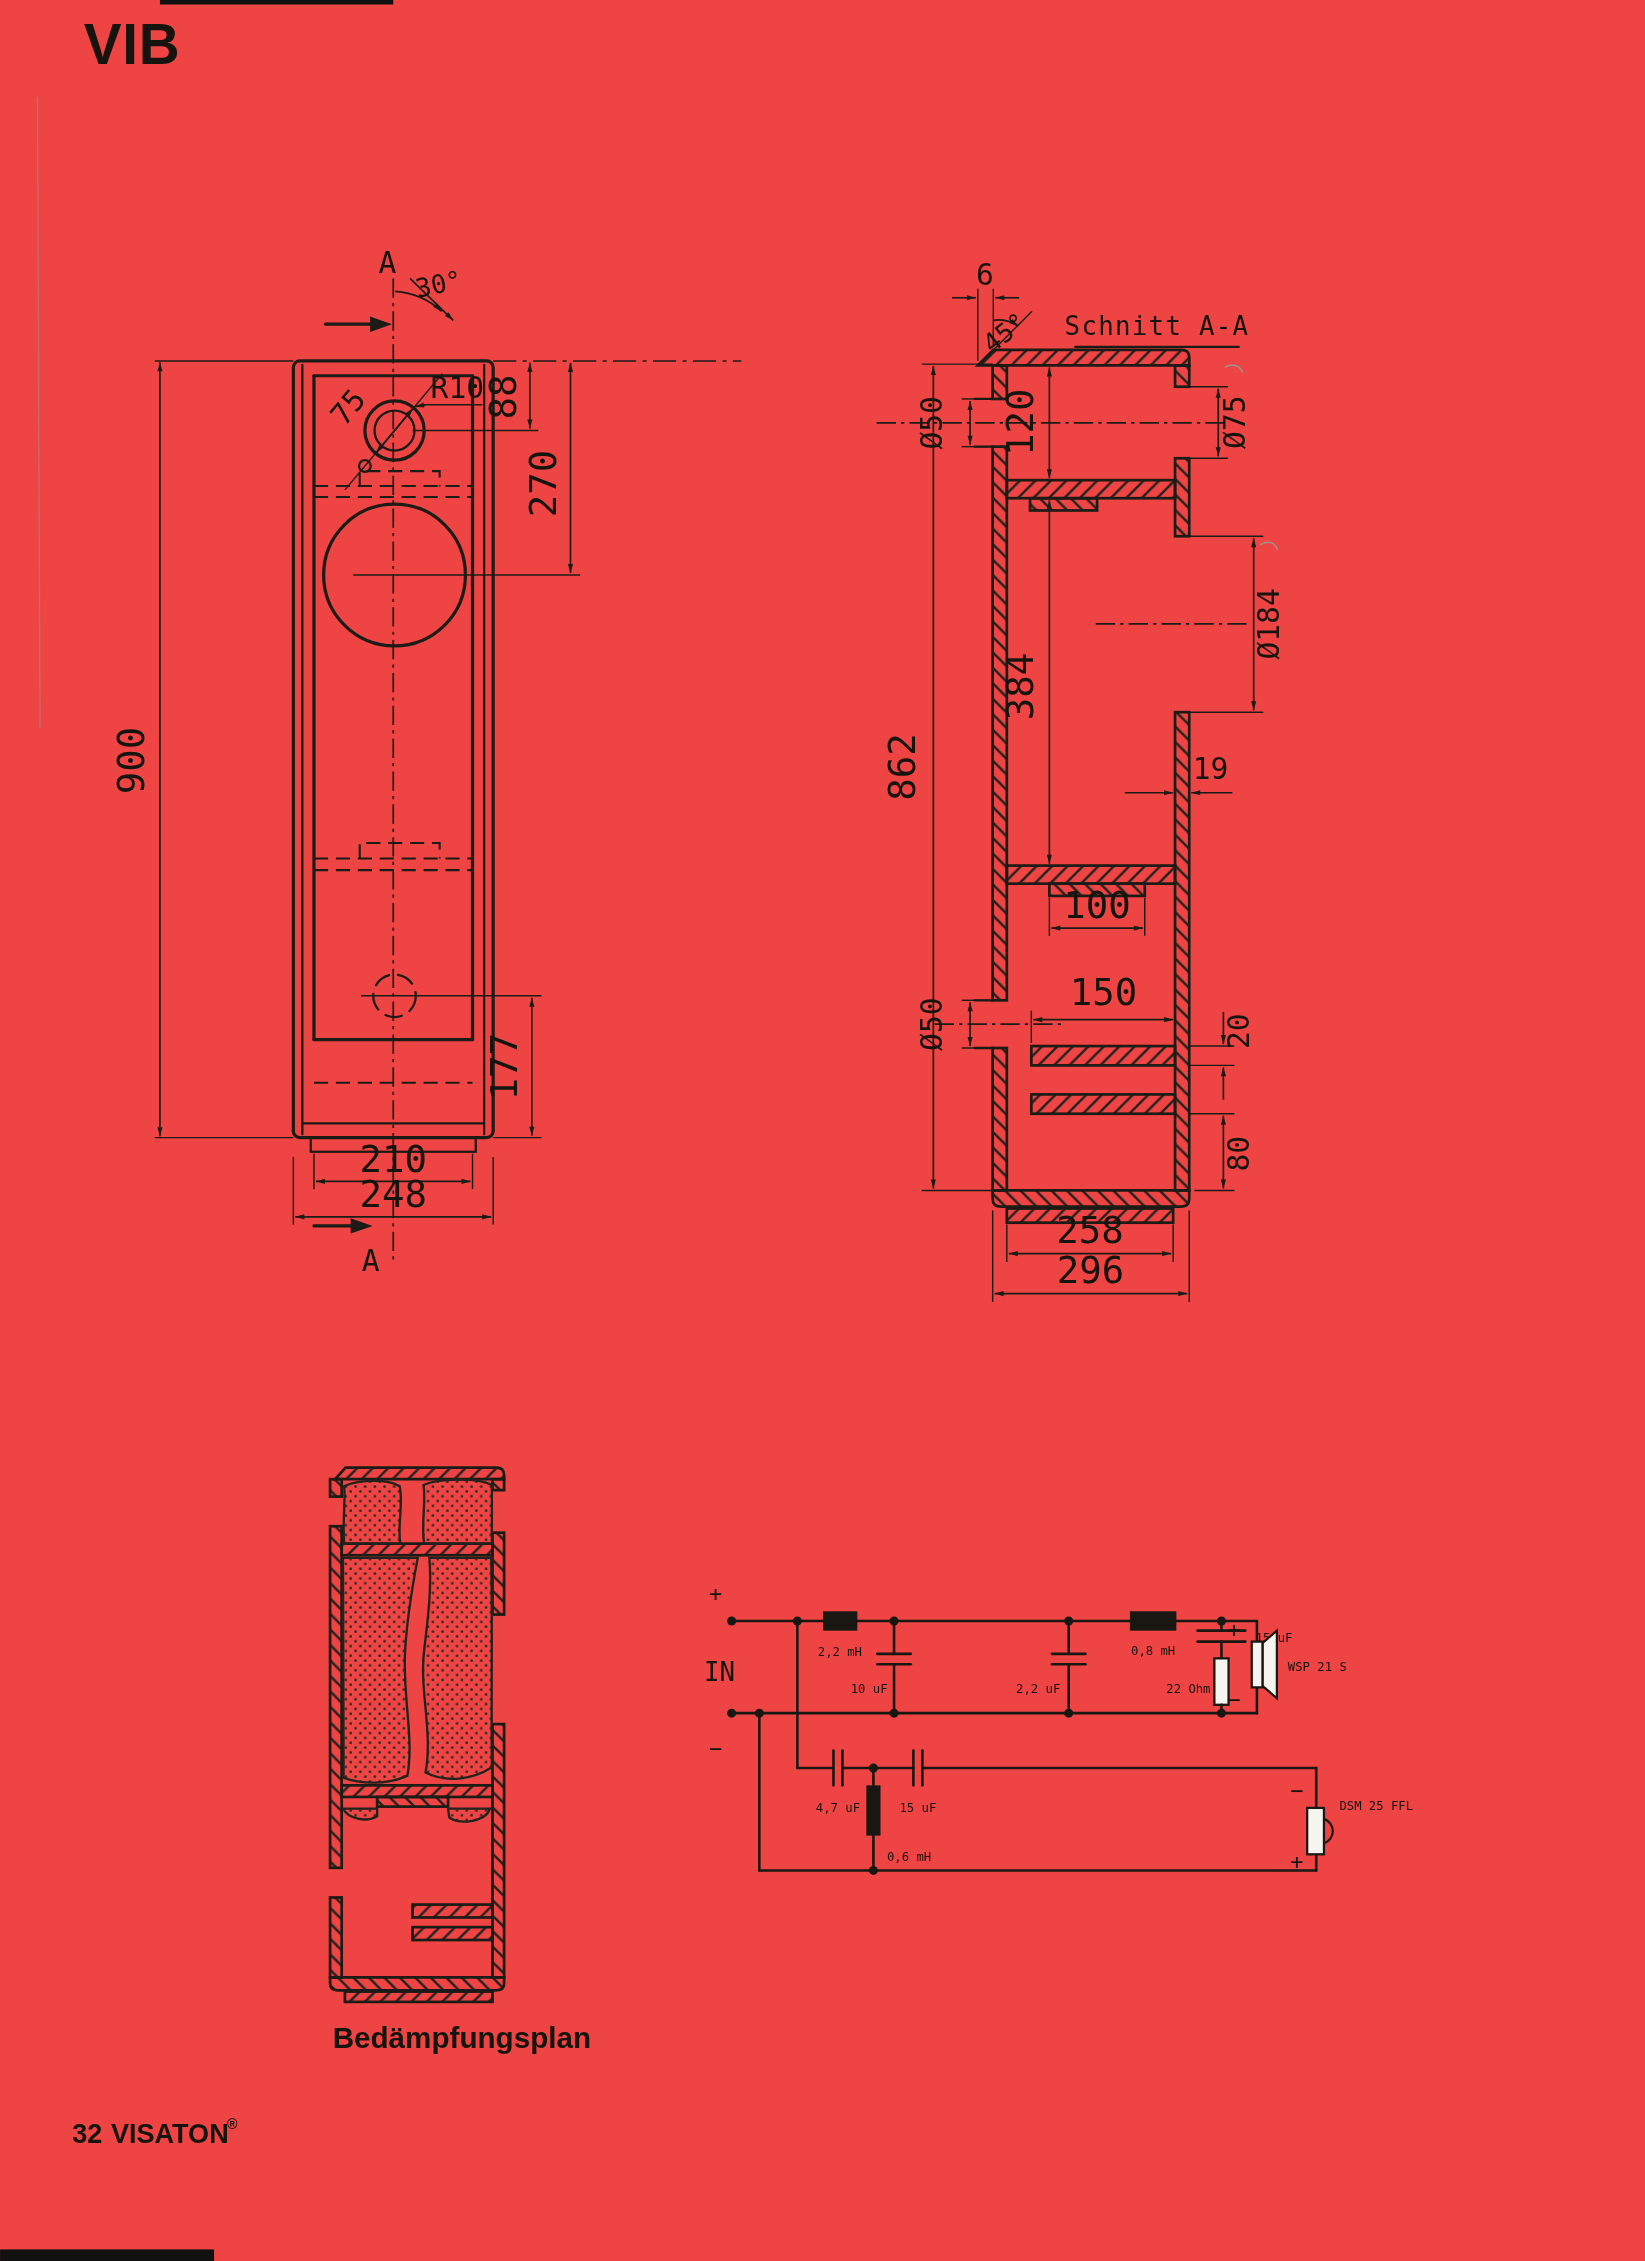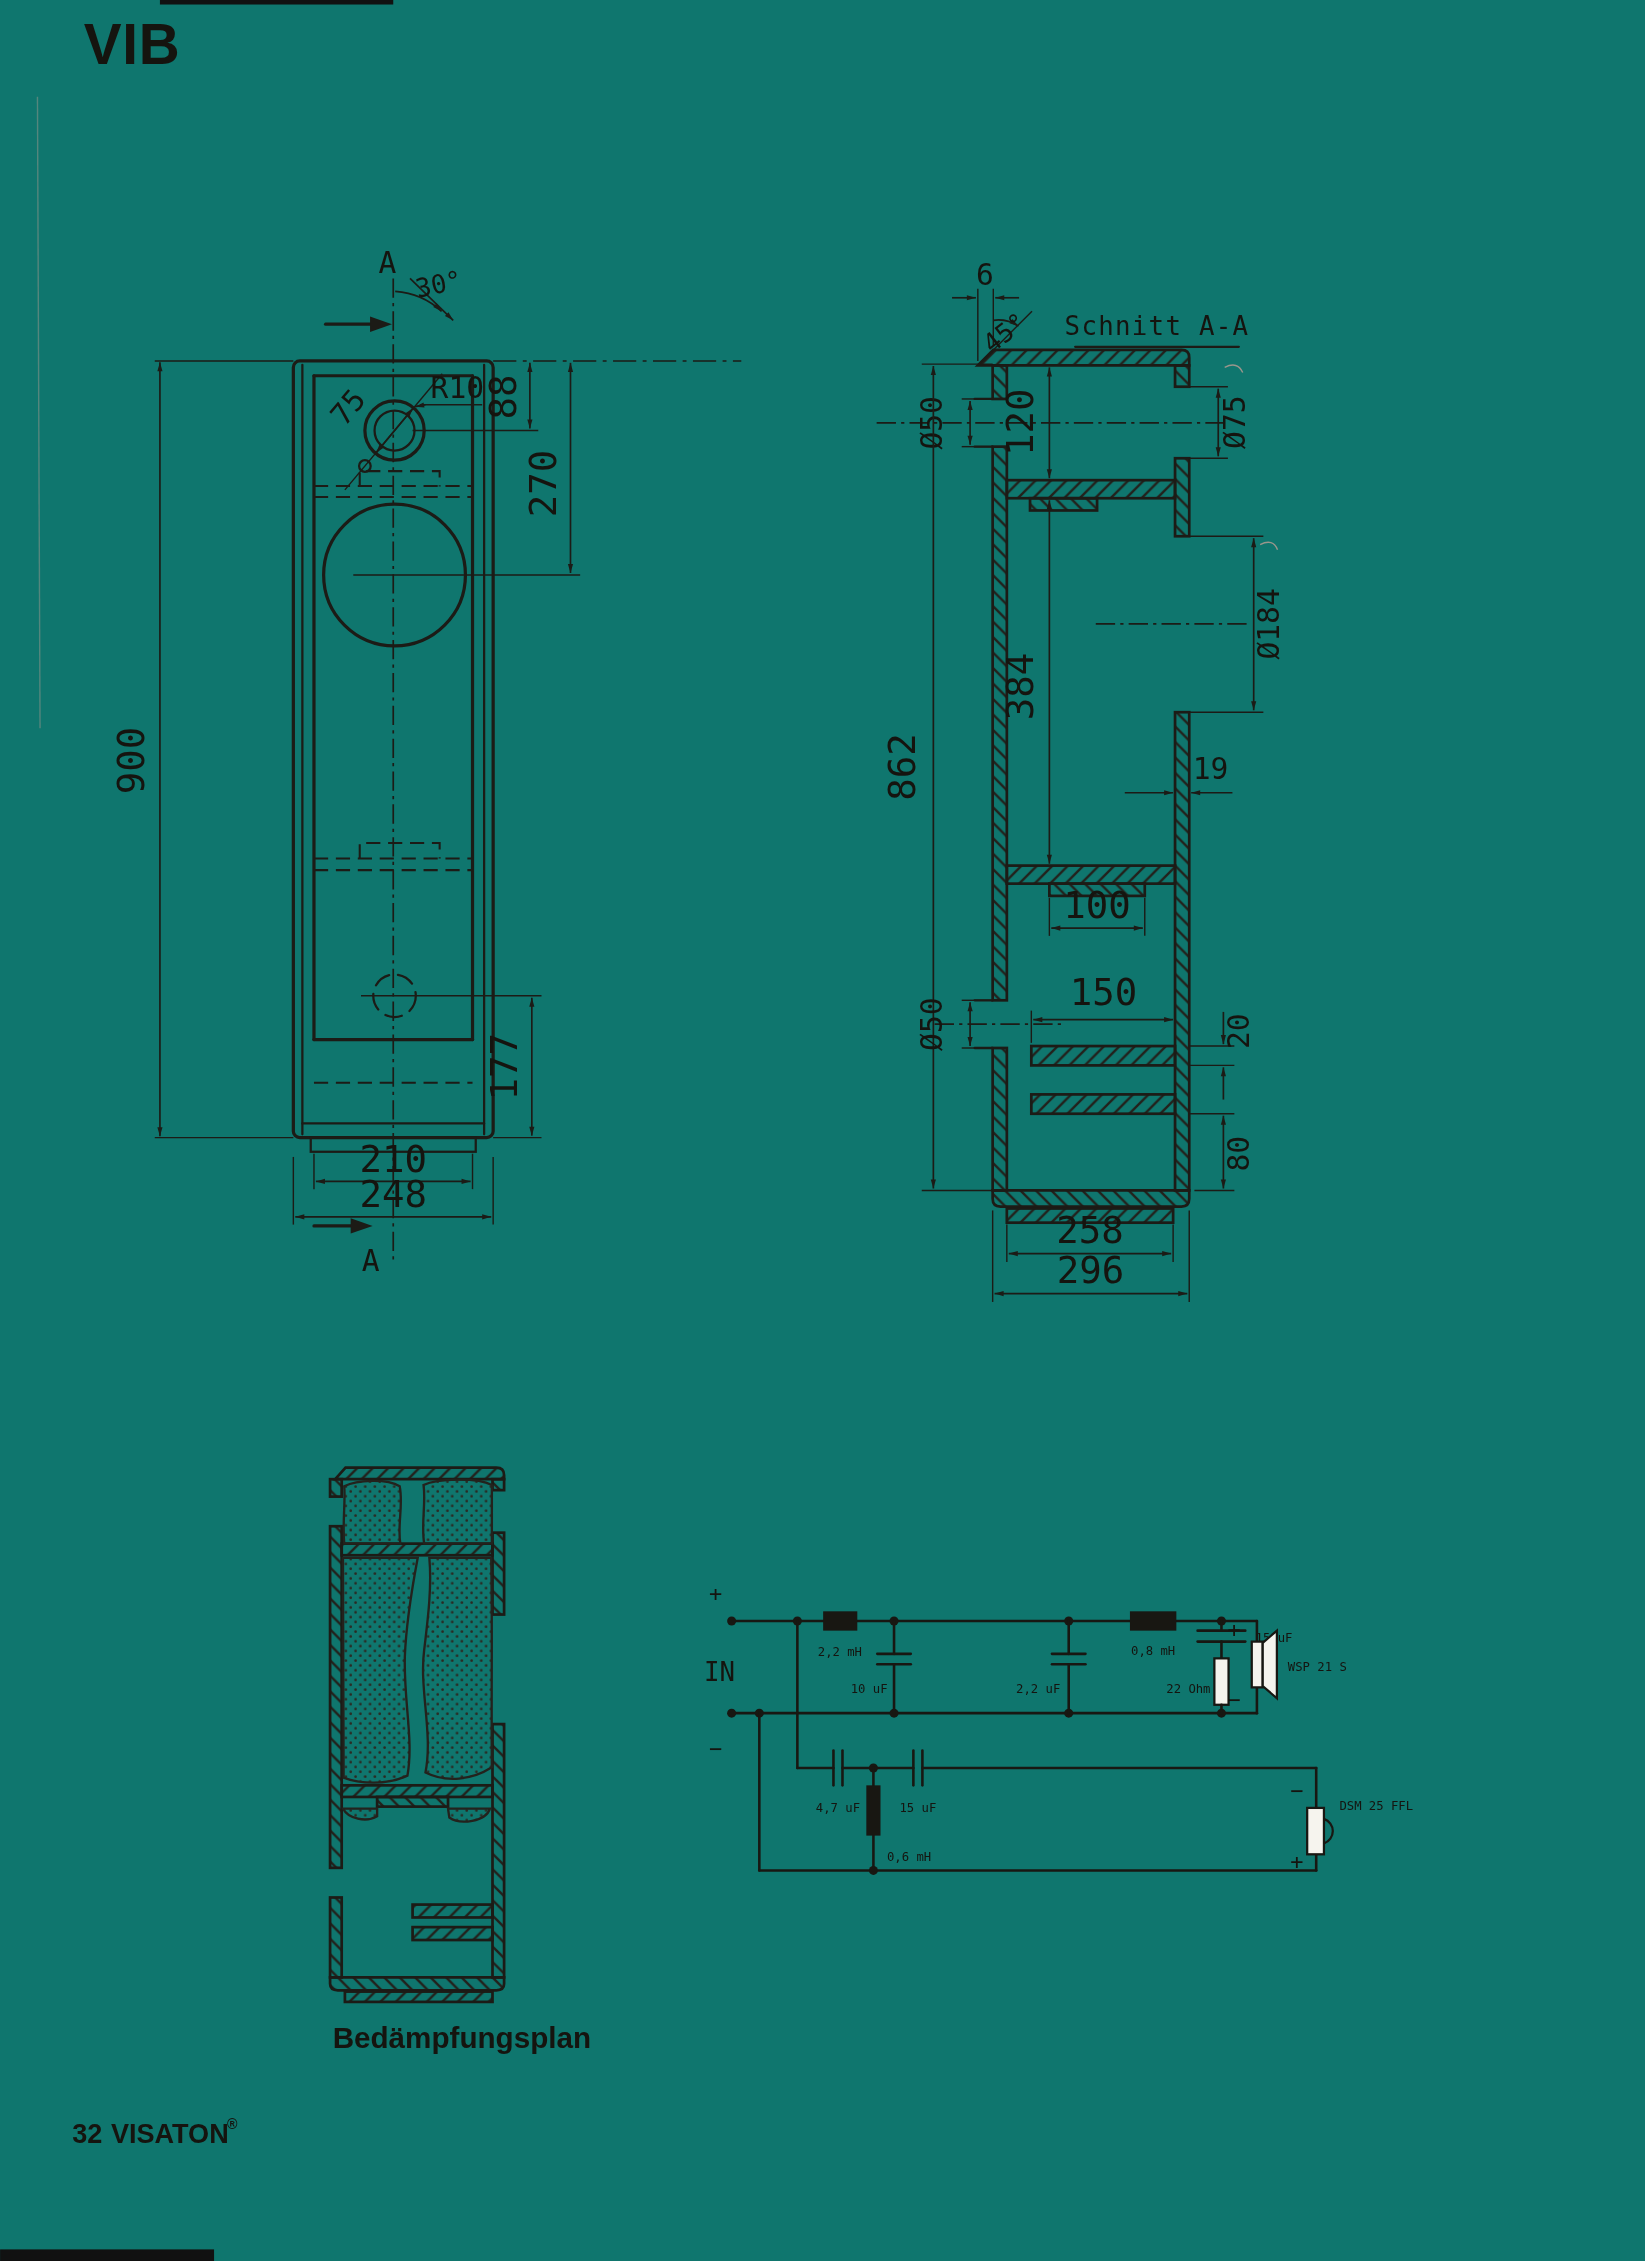--- a/index.html
+++ b/index.html
@@ -1,18 +1,18 @@
 <!DOCTYPE html>
 <html style="font-size:10.3px"><head>
 <meta charset="utf-8">
 <style>
   html,body{margin:0;padding:0;background:#e8e6e0;}
   #page{
     position:relative;width:1645px;height:2261px;margin:0 auto;
-    background:#0f766e;overflow:hidden;
+    background:#ef4444;overflow:hidden;
     font-family:"DejaVu Sans Mono","Liberation Mono",monospace;
   }
   svg{position:absolute;left:0;top:0;}
   
   .ol  {stroke:#1c1b16;stroke-width:5;fill:none;stroke-linecap:round;}
   .ol2 {stroke:#1c1b16;stroke-width:3.5;fill:none;stroke-linecap:round;}
   .thin{stroke:#1c1b16;stroke-width:2.2;fill:none;}
   .dim {stroke:#1c1b16;stroke-width:2.6;fill:none;}
   .dash{stroke:#1c1b16;stroke-width:3.2;fill:none;stroke-dasharray:22 12;}
   .cl  {stroke:#1c1b16;stroke-width:2.6;fill:none;stroke-dasharray:30 8 5 8;}

